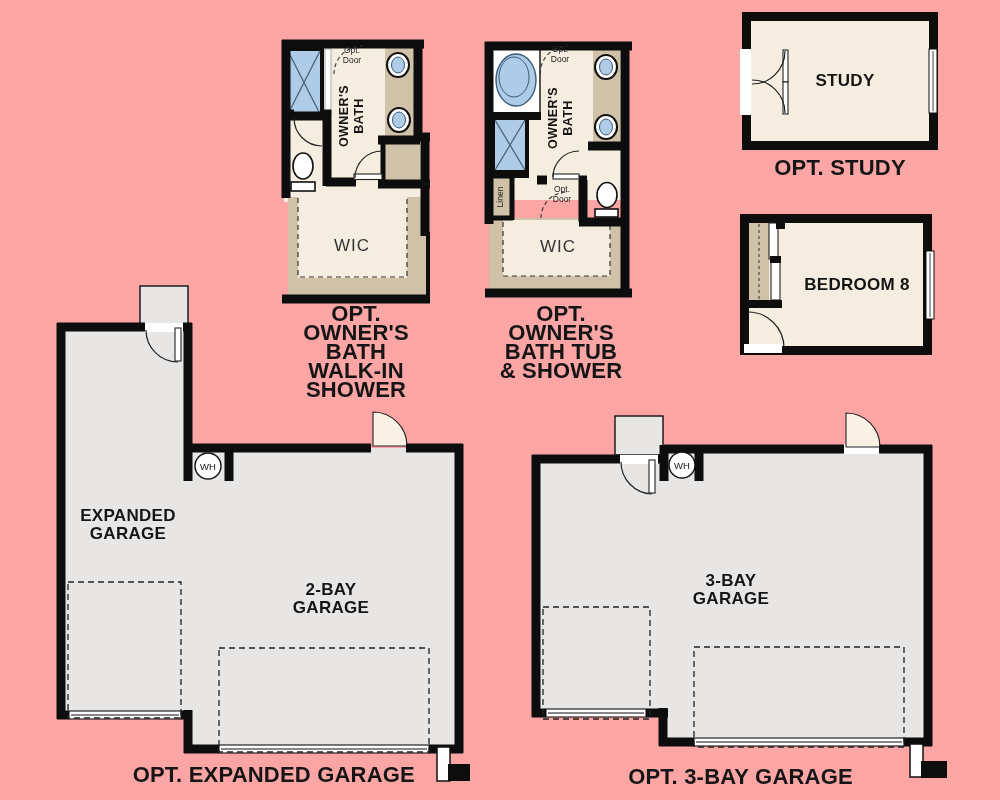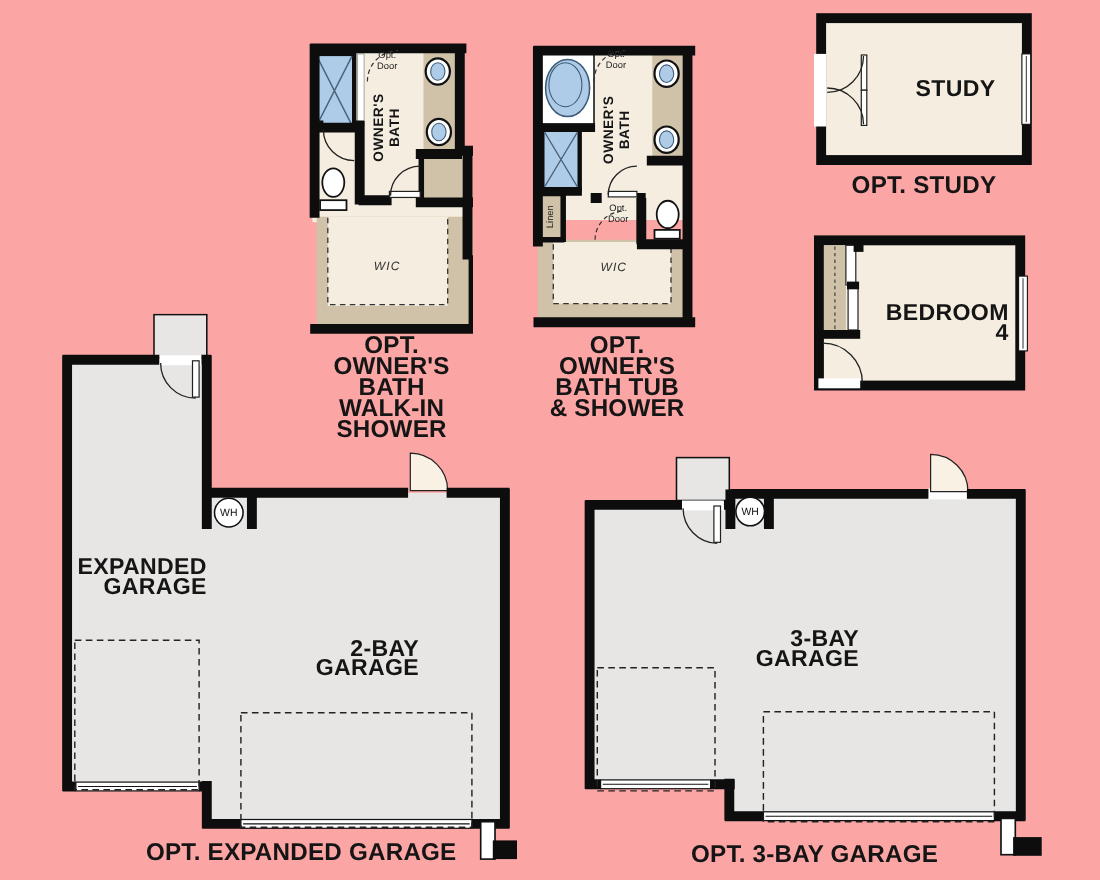--- a/index.html
+++ b/index.html
@@ -2,23 +2,23 @@
 <html><head>
 <meta charset="utf-8">
 <style>
   html,body{margin:0;padding:0;background:#fff;}
   #page{position:relative;width:1000px;height:800px;background:#fca5a5;overflow:hidden;
         font-family:"Liberation Sans",sans-serif;color:#111;}
   .plan{position:absolute;}
   .plan svg{position:absolute;left:0;top:0;}
   .lbl{position:absolute;text-align:center;color:#151515;}
   .cap{font-weight:bold;font-size:22px;line-height:19px;letter-spacing:.2px;}
-  .room{font-weight:bold;font-size:21px;line-height:18px;letter-spacing:.3px;text-align:right;}
+  .room{font-weight:bold;font-size:17px;line-height:18px;letter-spacing:.3px;}
   .small{font-size:8.5px;line-height:9.5px;color:#222;}
-  .wic{font-size:11px;letter-spacing:1px;color:#333;font-style:italic;}
+  .wic{font-size:17px;letter-spacing:1px;color:#333;}
   .vtext{transform:rotate(-90deg);transform-origin:center center;}
   .ob{font-weight:bold;font-size:12.5px;line-height:15px;letter-spacing:.4px;}
 </style>
 </head>
 <body>
 
 <div id="page">
 
   <div class="plan" style="left:278px;top:36px;width:156px;height:332px;">
     <svg width="156" height="332" viewBox="0 0 156 332">
@@ -148,21 +148,21 @@
       <rect x="38" y="7" width="9" height="10" fill="#0d0d0d"></rect>
       <rect x="32" y="44" width="11" height="7" fill="#0d0d0d"></rect>
       <rect x="7" y="88" width="37" height="8" fill="#0d0d0d"></rect>
       <rect x="6" y="132" width="38" height="9" fill="#fff"></rect>
       <path d="M10,100 A36,36 0 0 1 46,136" fill="none" stroke="#222" stroke-width="1.2"></path>
       <g>
         <rect x="188" y="39" width="8" height="68" fill="#fff" stroke="#111" stroke-width="1"></rect>
         <line x1="192" y1="41" x2="192" y2="105" stroke="#111" stroke-width="0.8"></line>
       </g>
     </svg>
-    <div class="lbl room" style="left:59px;top:64px;width:120px;">BEDROOM 4</div>
+    <div class="lbl room" style="left:59px;top:64px;width:120px;">BEDROOM 8</div>
   </div>
 
   <div class="plan" style="left:55px;top:285px;width:415px;height:510px;">
     <svg width="415" height="510" viewBox="0 0 415 510">
       <rect x="85" y="1" width="48" height="39" fill="#e7e6e4" stroke="#111" stroke-width="1.4"></rect>
       <path d="M6,42 H133 V163 H404 V464 H133 V430 H6 Z" fill="#e7e6e4"></path>
       <g>
         <path d="M318,161 V127 A34,34 0 0 1 352,161 Z" fill="#f9f1e4" stroke="#222" stroke-width="1.1"></path>
       </g>
       <path fill="none" stroke="#0d0d0d" stroke-width="9" d="

